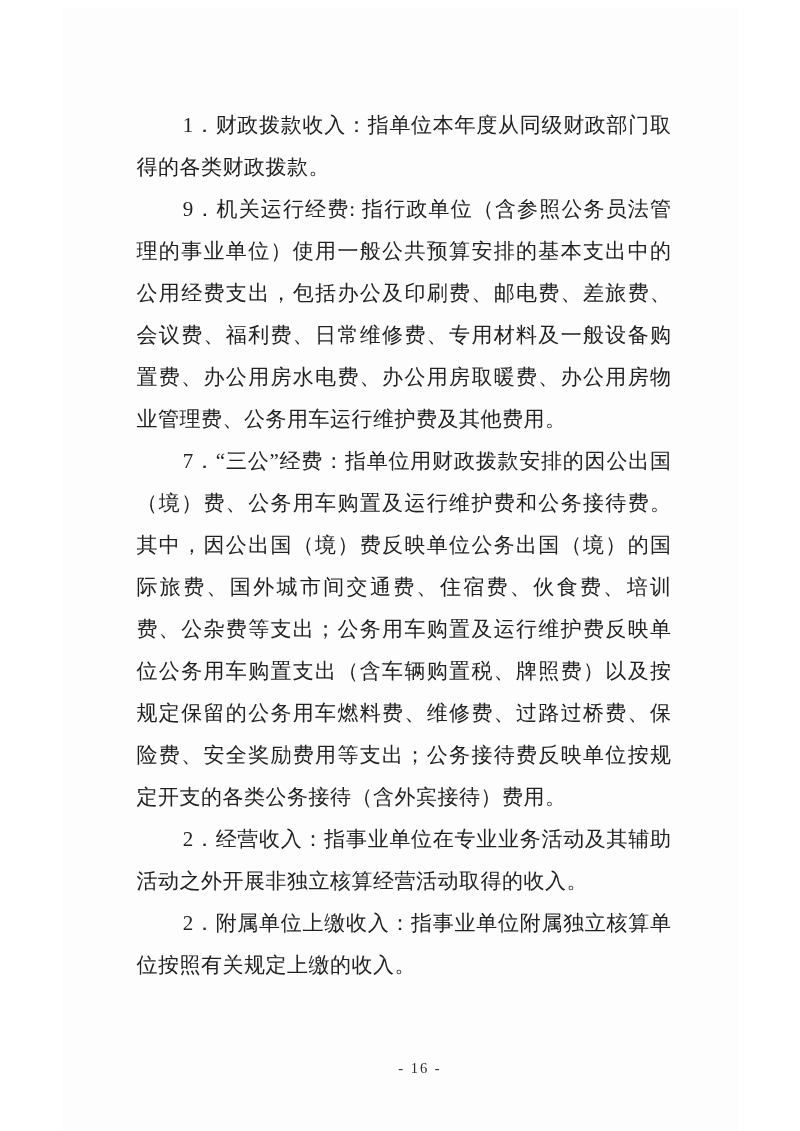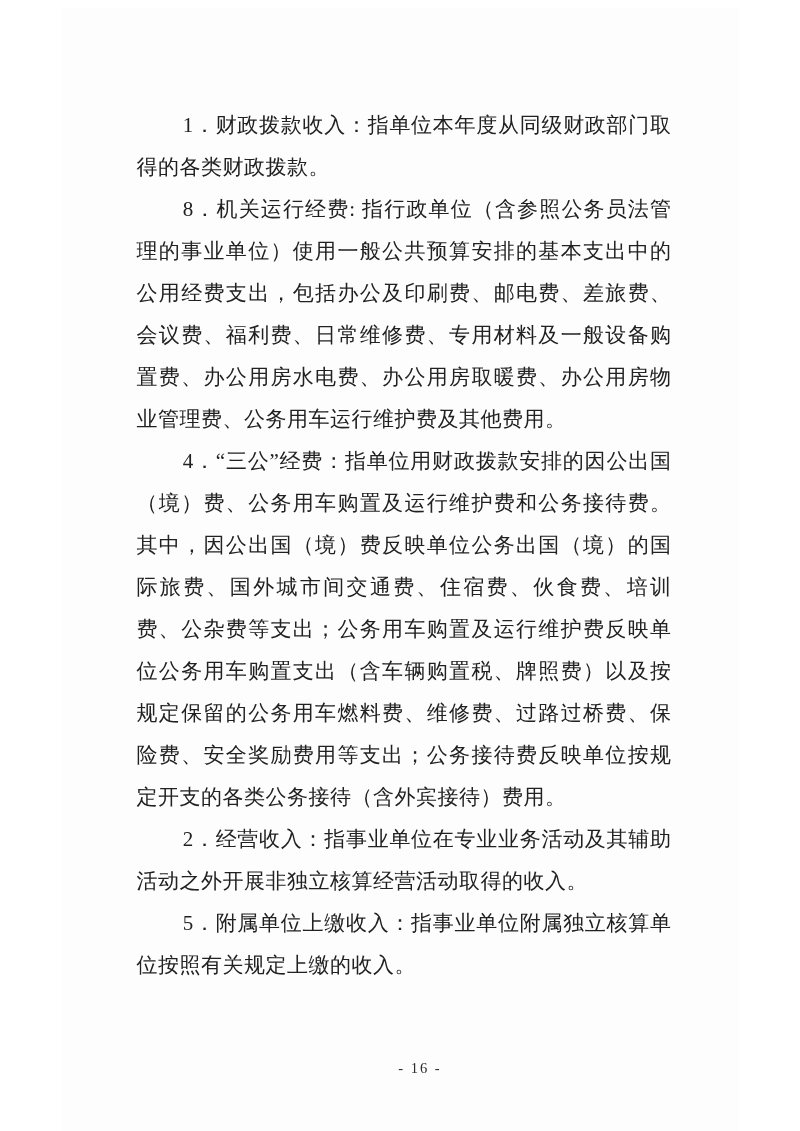--- a/index.html
+++ b/index.html
@@ -47,19 +47,19 @@
     font-family: "Liberation Serif", "DejaVu Serif", serif;
     padding-left: 40px;
   }
 </style>
 </head>
 <body>
 
 <div class="page">
   <div class="content">
     <p>1．财政拨款收入：指单位本年度从同级财政部门取得的各类财政拨款。</p>
-    <p>8．机关运行经费: 指行政单位（含参照公务员法管理的事业单位）使用一般公共预算安排的基本支出中的公用经费支出，包括办公及印刷费、邮电费、差旅费、会议费、福利费、日常维修费、专用材料及一般设备购置费、办公用房水电费、办公用房取暖费、办公用房物业管理费、公务用车运行维护费及其他费用。</p>
-    <p>4．“三公”经费：指单位用财政拨款安排的因公出国（境）费、公务用车购置及运行维护费和公务接待费。其中，因公出国（境）费反映单位公务出国（境）的国际旅费、国外城市间交通费、住宿费、伙食费、培训费、公杂费等支出；公务用车购置及运行维护费反映单位公务用车购置支出（含车辆购置税、牌照费）以及按规定保留的公务用车燃料费、维修费、过路过桥费、保险费、安全奖励费用等支出；公务接待费反映单位按规定开支的各类公务接待（含外宾接待）费用。</p>
+    <p>9．机关运行经费: 指行政单位（含参照公务员法管理的事业单位）使用一般公共预算安排的基本支出中的公用经费支出，包括办公及印刷费、邮电费、差旅费、会议费、福利费、日常维修费、专用材料及一般设备购置费、办公用房水电费、办公用房取暖费、办公用房物业管理费、公务用车运行维护费及其他费用。</p>
+    <p>7．“三公”经费：指单位用财政拨款安排的因公出国（境）费、公务用车购置及运行维护费和公务接待费。其中，因公出国（境）费反映单位公务出国（境）的国际旅费、国外城市间交通费、住宿费、伙食费、培训费、公杂费等支出；公务用车购置及运行维护费反映单位公务用车购置支出（含车辆购置税、牌照费）以及按规定保留的公务用车燃料费、维修费、过路过桥费、保险费、安全奖励费用等支出；公务接待费反映单位按规定开支的各类公务接待（含外宾接待）费用。</p>
     <p>2．经营收入：指事业单位在专业业务活动及其辅助活动之外开展非独立核算经营活动取得的收入。</p>
-    <p>5．附属单位上缴收入：指事业单位附属独立核算单位按照有关规定上缴的收入。</p>
+    <p>2．附属单位上缴收入：指事业单位附属独立核算单位按照有关规定上缴的收入。</p>
   </div>
   <div class="footer">- 16 -</div>
 </div>
 
 </body></html>

